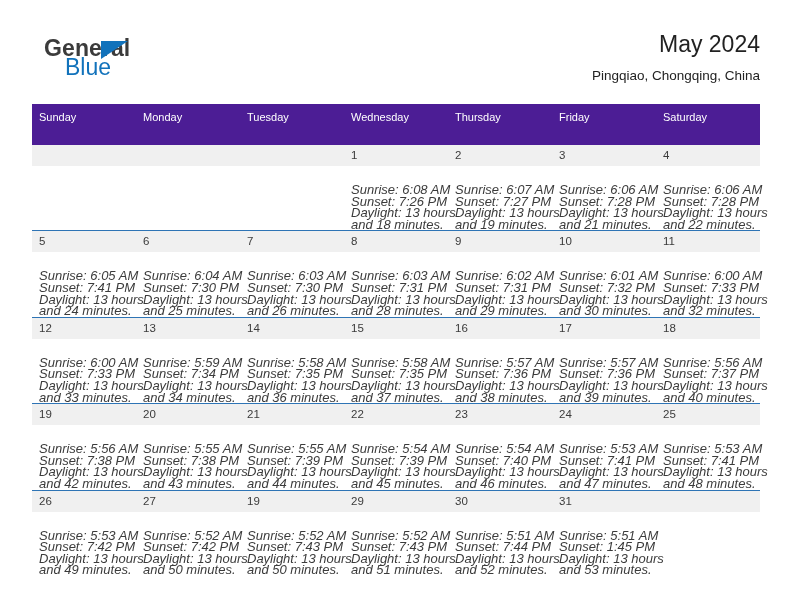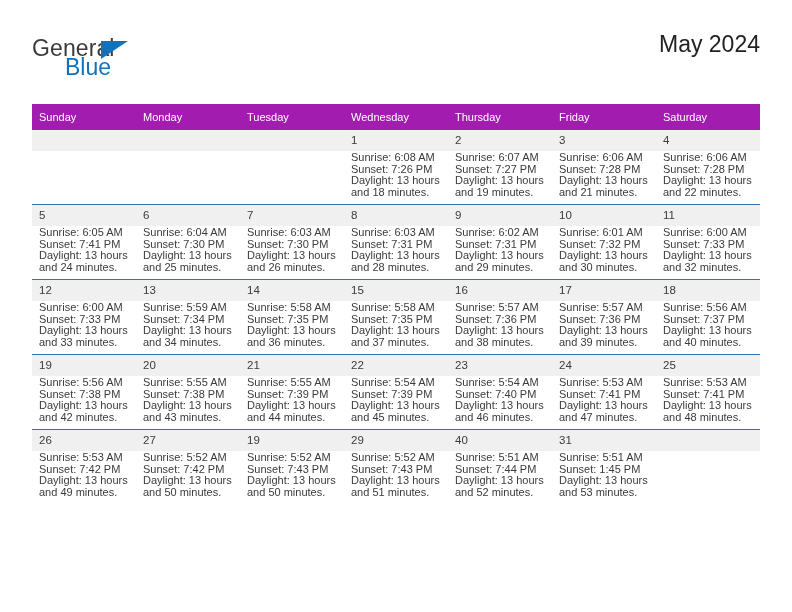--- a/index.html
+++ b/index.html
@@ -33,27 +33,27 @@
 
   .logo {
     position: absolute;
     left: 0;
     top: 8px;
     width: 200px;
     height: 56px;
   }
   .logo-general {
     position: absolute;
-    left: 0;
+    left: 12px;
     top: 0;
     font-size: 23px;
     color: #3b3b3b;
     letter-spacing: 0.1px;
     line-height: 25px;
-    font-weight: 400;
+    font-weight: 700;
   }
   .logo-triangle {
     position: absolute;
     left: 69px;
     top: 5px;
     width: 0;
     height: 0;
     border-left: 27px solid #1172bb;
     border-bottom: 18px solid transparent;
   }
@@ -93,26 +93,26 @@
   .calendar {
     position: absolute;
     left: 32px;
     top: 104px;
     width: 728px;
     border-collapse: collapse;
     table-layout: fixed;
   }
 
   .calendar th {
-    background: #a21caf;
+    background: #4c1d95;
     color: #ffffff;
     font-size: 11px;
     font-weight: 400;
     text-align: left;
-    padding: 6px 0 6px 7px;
+    padding: 6px 0 21px 7px;
     height: 14px;
     line-height: 14px;
     border: none;
   }
 
   .calendar td {
     vertical-align: top;
     padding: 0;
     border: none;
     border-top: 1px solid #2e74b5;
@@ -129,44 +129,46 @@
     color: #3b3b3b;
     line-height: 13px;
     padding: 4px 0 4px 7px;
     min-height: 13px;
   }
   .daynum.empty {
     color: transparent;
   }
 
   .info {
-    padding: 1px 8px 0 7px;
-    font-size: 11px;
+    padding: 18px 8px 0 7px;
+    font-size: 13px;
     color: #3b3b3b;
     line-height: 11.6px;
+    font-style: italic;
   }
   .info div {
     white-space: nowrap;
   }
 </style>
 </head>
 <body>
 
 <div class="page">
 
   <div class="header">
 
     <div class="logo">
       <span class="logo-general">General</span>
       <span class="logo-triangle"></span>
       <span class="logo-blue">Blue</span>
     </div>
 
     <div class="title-block">
       <div class="cal-title">May 2024</div>
+      <div class="cal-subtitle">Pingqiao, Chongqing, China</div>
     </div>
 
   </div>
 
   <table class="calendar">
     <thead>
       <tr>
         <th>Sunday</th>
         <th>Monday</th>
         <th>Tuesday</th>
@@ -450,21 +452,21 @@
           <td>
             <div class="daynum">29</div>
             <div class="info">
               <div>Sunrise: 5:52 AM</div>
               <div>Sunset: 7:43 PM</div>
               <div>Daylight: 13 hours</div>
               <div>and 51 minutes.</div>
             </div>
           </td>
           <td>
-            <div class="daynum">40</div>
+            <div class="daynum">30</div>
             <div class="info">
               <div>Sunrise: 5:51 AM</div>
               <div>Sunset: 7:44 PM</div>
               <div>Daylight: 13 hours</div>
               <div>and 52 minutes.</div>
             </div>
           </td>
           <td>
             <div class="daynum">31</div>
             <div class="info">

